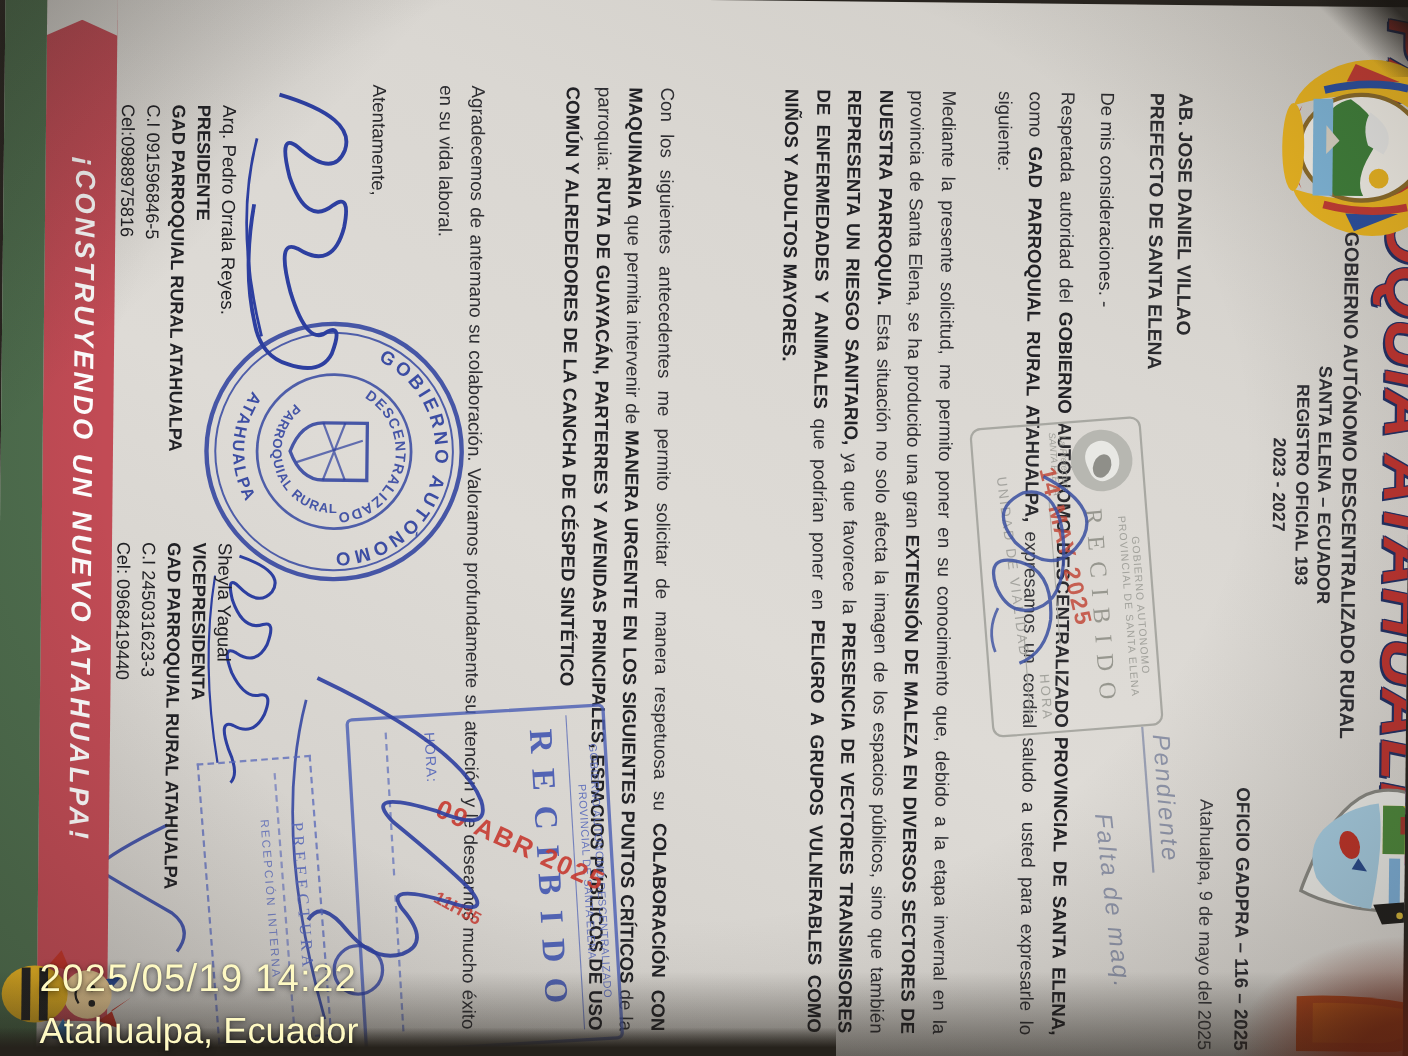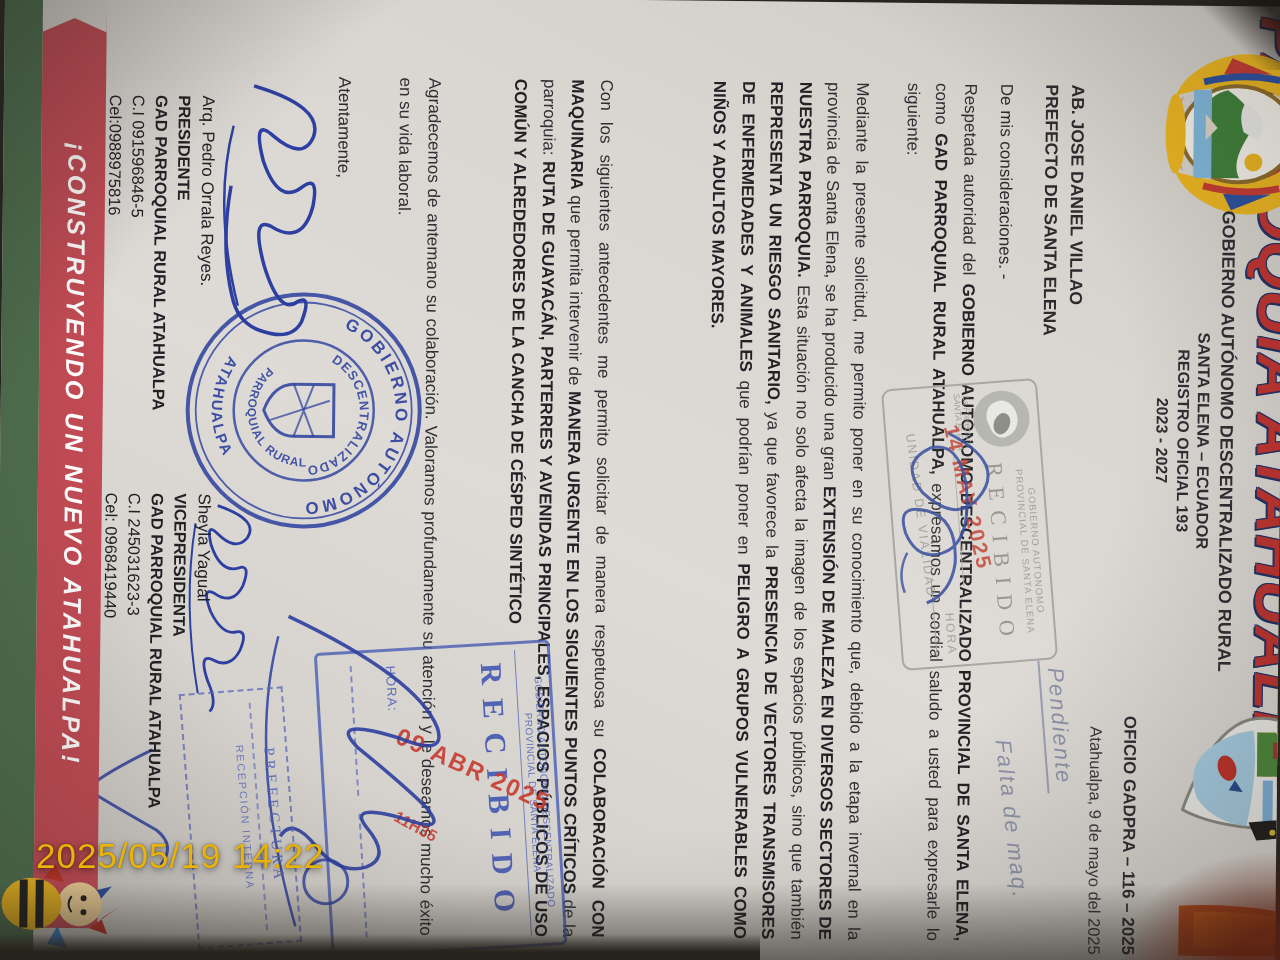--- a/index.html
+++ b/index.html
@@ -72,21 +72,21 @@
   #stamp-blue .bdash1{left:12px;top:196px;width:130px;}
   #stamp-blue .bdash2{left:160px;top:196px;width:124px;}
   #blue-date{left:688px;top:790px;color:rgba(198,58,48,.9);font-weight:700;font-size:24px;transform:rotate(-66deg);letter-spacing:2px;white-space:nowrap;}
   #blue-time{left:806px;top:852px;color:rgba(198,58,48,.85);font-weight:700;font-size:16px;transform:rotate(-62deg);}
   
   #stamp-dashed{left:694px;top:984px;width:252px;height:92px;border:2px dashed rgba(88,104,186,.75);transform:rotate(-5deg);padding-top:8px;}
   #stamp-dashed .d1{text-align:center;color:rgba(88,104,186,.9);font-size:15px;letter-spacing:4px;font-family:"Liberation Serif",serif;}
   #stamp-dashed .dmid{margin:6px 12px;border-bottom:2px dashed rgba(88,104,186,.6);}
   #stamp-dashed .d2{text-align:center;color:rgba(88,104,186,.8);font-size:10.5px;letter-spacing:2px;}
   
-  #cam{position:absolute;left:36px;top:836px;color:#eab308;text-shadow:0 2px 6px rgba(0,0,0,.55),0 0 2px rgba(0,0,0,.4);z-index:60;}
+  #cam{position:absolute;left:36px;top:870px;color:#fef9c3;text-shadow:0 2px 6px rgba(0,0,0,.55),0 0 2px rgba(0,0,0,.4);z-index:60;}
   #cam .l1{font-size:35px;letter-spacing:1px;}
   #cam .l2{font-size:33px;margin-top:8px;}
   
   .artifact{position:absolute;z-index:50;pointer-events:none;}
   #vignette{left:0;top:0;width:1280px;height:960px;
     background:radial-gradient(ellipse at 48% 42%,rgba(0,0,0,0) 55%,rgba(35,30,24,.28) 100%),
                linear-gradient(to bottom,rgba(0,0,0,0) 92%,rgba(28,24,18,.55) 100%),
                linear-gradient(135deg,rgba(30,28,24,.25) 0%,rgba(0,0,0,0) 18%);}
   #corner-tr{right:0;top:0;width:90px;height:70px;background:linear-gradient(225deg,rgba(25,22,18,.85) 12%,rgba(0,0,0,0) 55%);}
   #corner-br{right:0;bottom:0;width:160px;height:110px;background:radial-gradient(ellipse at 100% 100%,rgba(90,32,18,.8) 20%,rgba(0,0,0,0) 70%);}
@@ -285,14 +285,15 @@
     </svg>
   </div>
 
   <div id="vignette" class="artifact"></div>
   <div id="corner-tr" class="artifact"></div>
   <div id="corner-br" class="artifact"></div>
   <div id="table-bottom" class="artifact"></div>
 
   <div id="cam">
     <div class="l1">2025/05/19 14:22</div>
+    <div class="l2">Atahualpa, Ecuador</div>
   </div>
 </div>
 
 </body></html>

